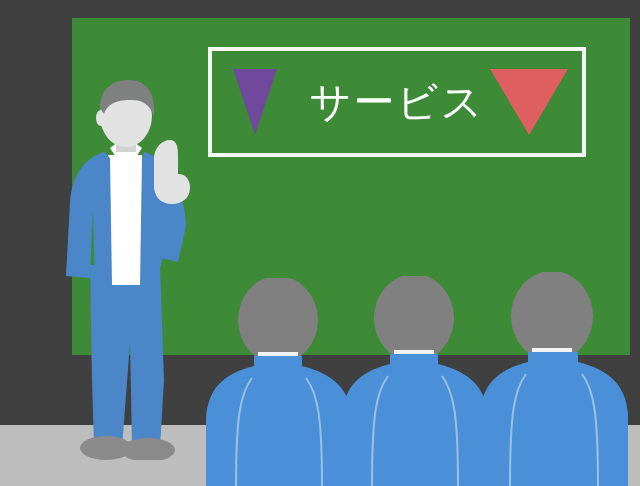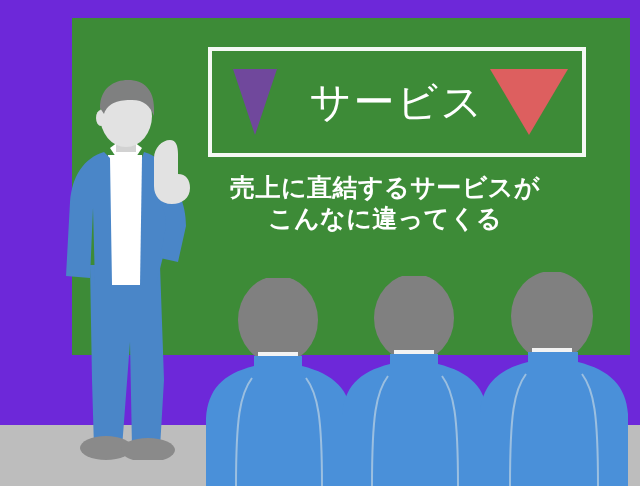--- a/index.html
+++ b/index.html
@@ -1,19 +1,19 @@
 <!DOCTYPE html>
 <html><head>
 <meta charset="utf-8">
 <style>
   html,body{margin:0;padding:0;background:#ffffff;}
   #stage{
     position:relative;
     width:640px;height:486px;
-    background:#6d28d9;
+    background:#404040;
     overflow:hidden;
     font-family:"Liberation Sans","DejaVu Sans",sans-serif;
   }
 
   
   .floor{
     position:absolute;left:0;top:425px;width:640px;height:61px;
     background:#bdbdbd;
   }
 
@@ -91,24 +91,20 @@
 
   <div class="board"></div>
 
   <div class="frame"></div>
 
   <div class="tri tri-purple"></div>
   <div class="tri tri-red"></div>
 
   <div class="title">サービス</div>
 
-  <div class="subtitle">
-    <span>売上に直結するサービスが</span>
-    <span>こんなに違ってくる</span>
-  </div>
 
   <div class="presenter">
     <svg width="160" height="380" viewBox="0 0 160 380">
 
       <path d="M30 185 L100 185 L104 300 L100 368 L72 368 L70 262 L62 368 L34 368 L32 300 Z" fill="#4a86c8"></path>
 
       <ellipse cx="46" cy="368" rx="26" ry="12" fill="#8a8a8a"></ellipse>
       <ellipse cx="88" cy="370" rx="27" ry="12" fill="#8a8a8a"></ellipse>
 
       <path d="M48 75 L82 75 L86 205 L46 205 Z" fill="#ffffff"></path>

